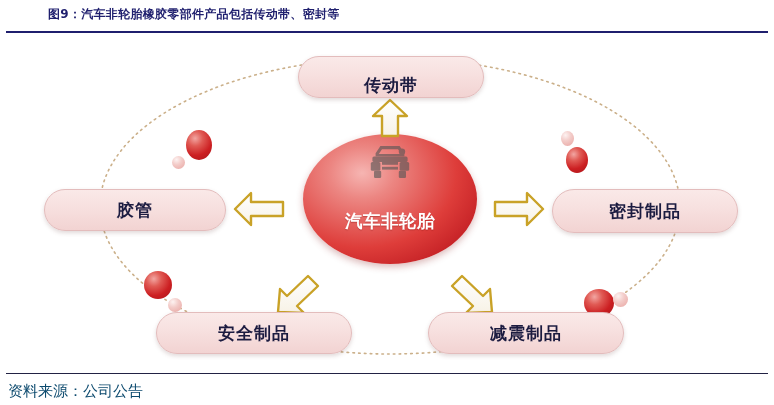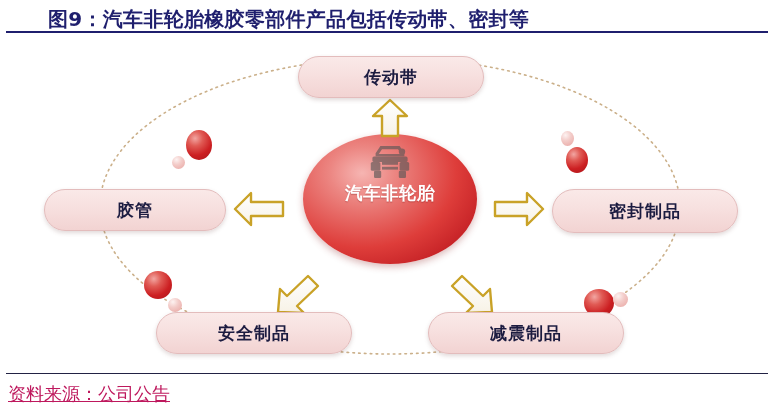--- a/index.html
+++ b/index.html
@@ -13,21 +13,21 @@
     font-family: "DejaVu Sans", "Liberation Sans", sans-serif;
     overflow: hidden;
     position: relative;
   }
 
   
   #figure-title {
     position: absolute;
     left: 8px;
     top: 6px;
-    font-size: 20px;
+    font-size: 12px;
     font-weight: bold;
     color: #1f1f6e;
     letter-spacing: 0.3px;
     white-space: nowrap;
     padding-left: 40px;
   }
   #title-rule {
     position: absolute;
     left: 6px;
     top: 31px;
@@ -42,24 +42,23 @@
     left: 6px;
     top: 373px;
     width: 762px;
     height: 0;
     border-top: 1.5px solid #222244;
   }
   #figure-source {
     position: absolute;
     left: 8px;
     top: 382px;
-    font-size: 18px;
-    color: #be185d;
-    white-space: nowrap;
-    text-decoration: underline;
+    font-size: 15px;
+    color: #0c4a6e;
+    white-space: nowrap;
   }
 
   
   #diagram {
     position: absolute;
     left: 0;
     top: 34px;
     width: 774px;
     height: 338px;
   }
@@ -83,20 +82,21 @@
                 #de3d3a 58%,
                 #c31f24 82%,
                 #b2161c 100%);
     box-shadow: 0 3px 7px rgba(140,30,30,0.30);
     display: flex;
     flex-direction: column;
     align-items: center;
     justify-content: flex-start;
     padding-top: 8px;
     box-sizing: border-box;
+    gap: 28px;
   }
   #car-icon {
     width: 52px;
     height: 40px;
     opacity: 0.62;
     margin-bottom: 1px;
   }
   .hub-line {
     color: #ffffff;
     font-size: 17.5px;
@@ -117,21 +117,21 @@
     border-radius: 40px;
     border: 1px solid #e3bcbc;
     background: linear-gradient(to bottom, #fae9e8 0%, #f7e0df 45%, #f2d3d2 100%);
     box-shadow: 0 2px 4px rgba(120,80,80,0.22);
     color: #1b1b40;
     font-weight: bold;
     font-size: 17px;
     letter-spacing: 1px;
     white-space: nowrap;
   }
-  #node-top    { left: 298px; top: 22px;  width: 186px; height: 42px; }
+  #node-top    { left: 298px; top: 22px;  width: 186px; height: 42px; align-items: flex-end; }
   #node-left   { left: 44px;  top: 155px; width: 182px; height: 42px; }
   #node-right  { left: 552px; top: 155px; width: 186px; height: 44px; }
   #node-bl     { left: 156px; top: 278px; width: 196px; height: 42px; }
   #node-br     { left: 428px; top: 278px; width: 196px; height: 42px; }
 
   
   .arrow { position: absolute; }
   #arrow-up    { left: 368px; top: 63px;  width: 44px; height: 42px; }
   #arrow-left  { left: 232px; top: 155px; width: 54px; height: 40px; }
   #arrow-right { left: 492px; top: 155px; width: 54px; height: 40px; }

